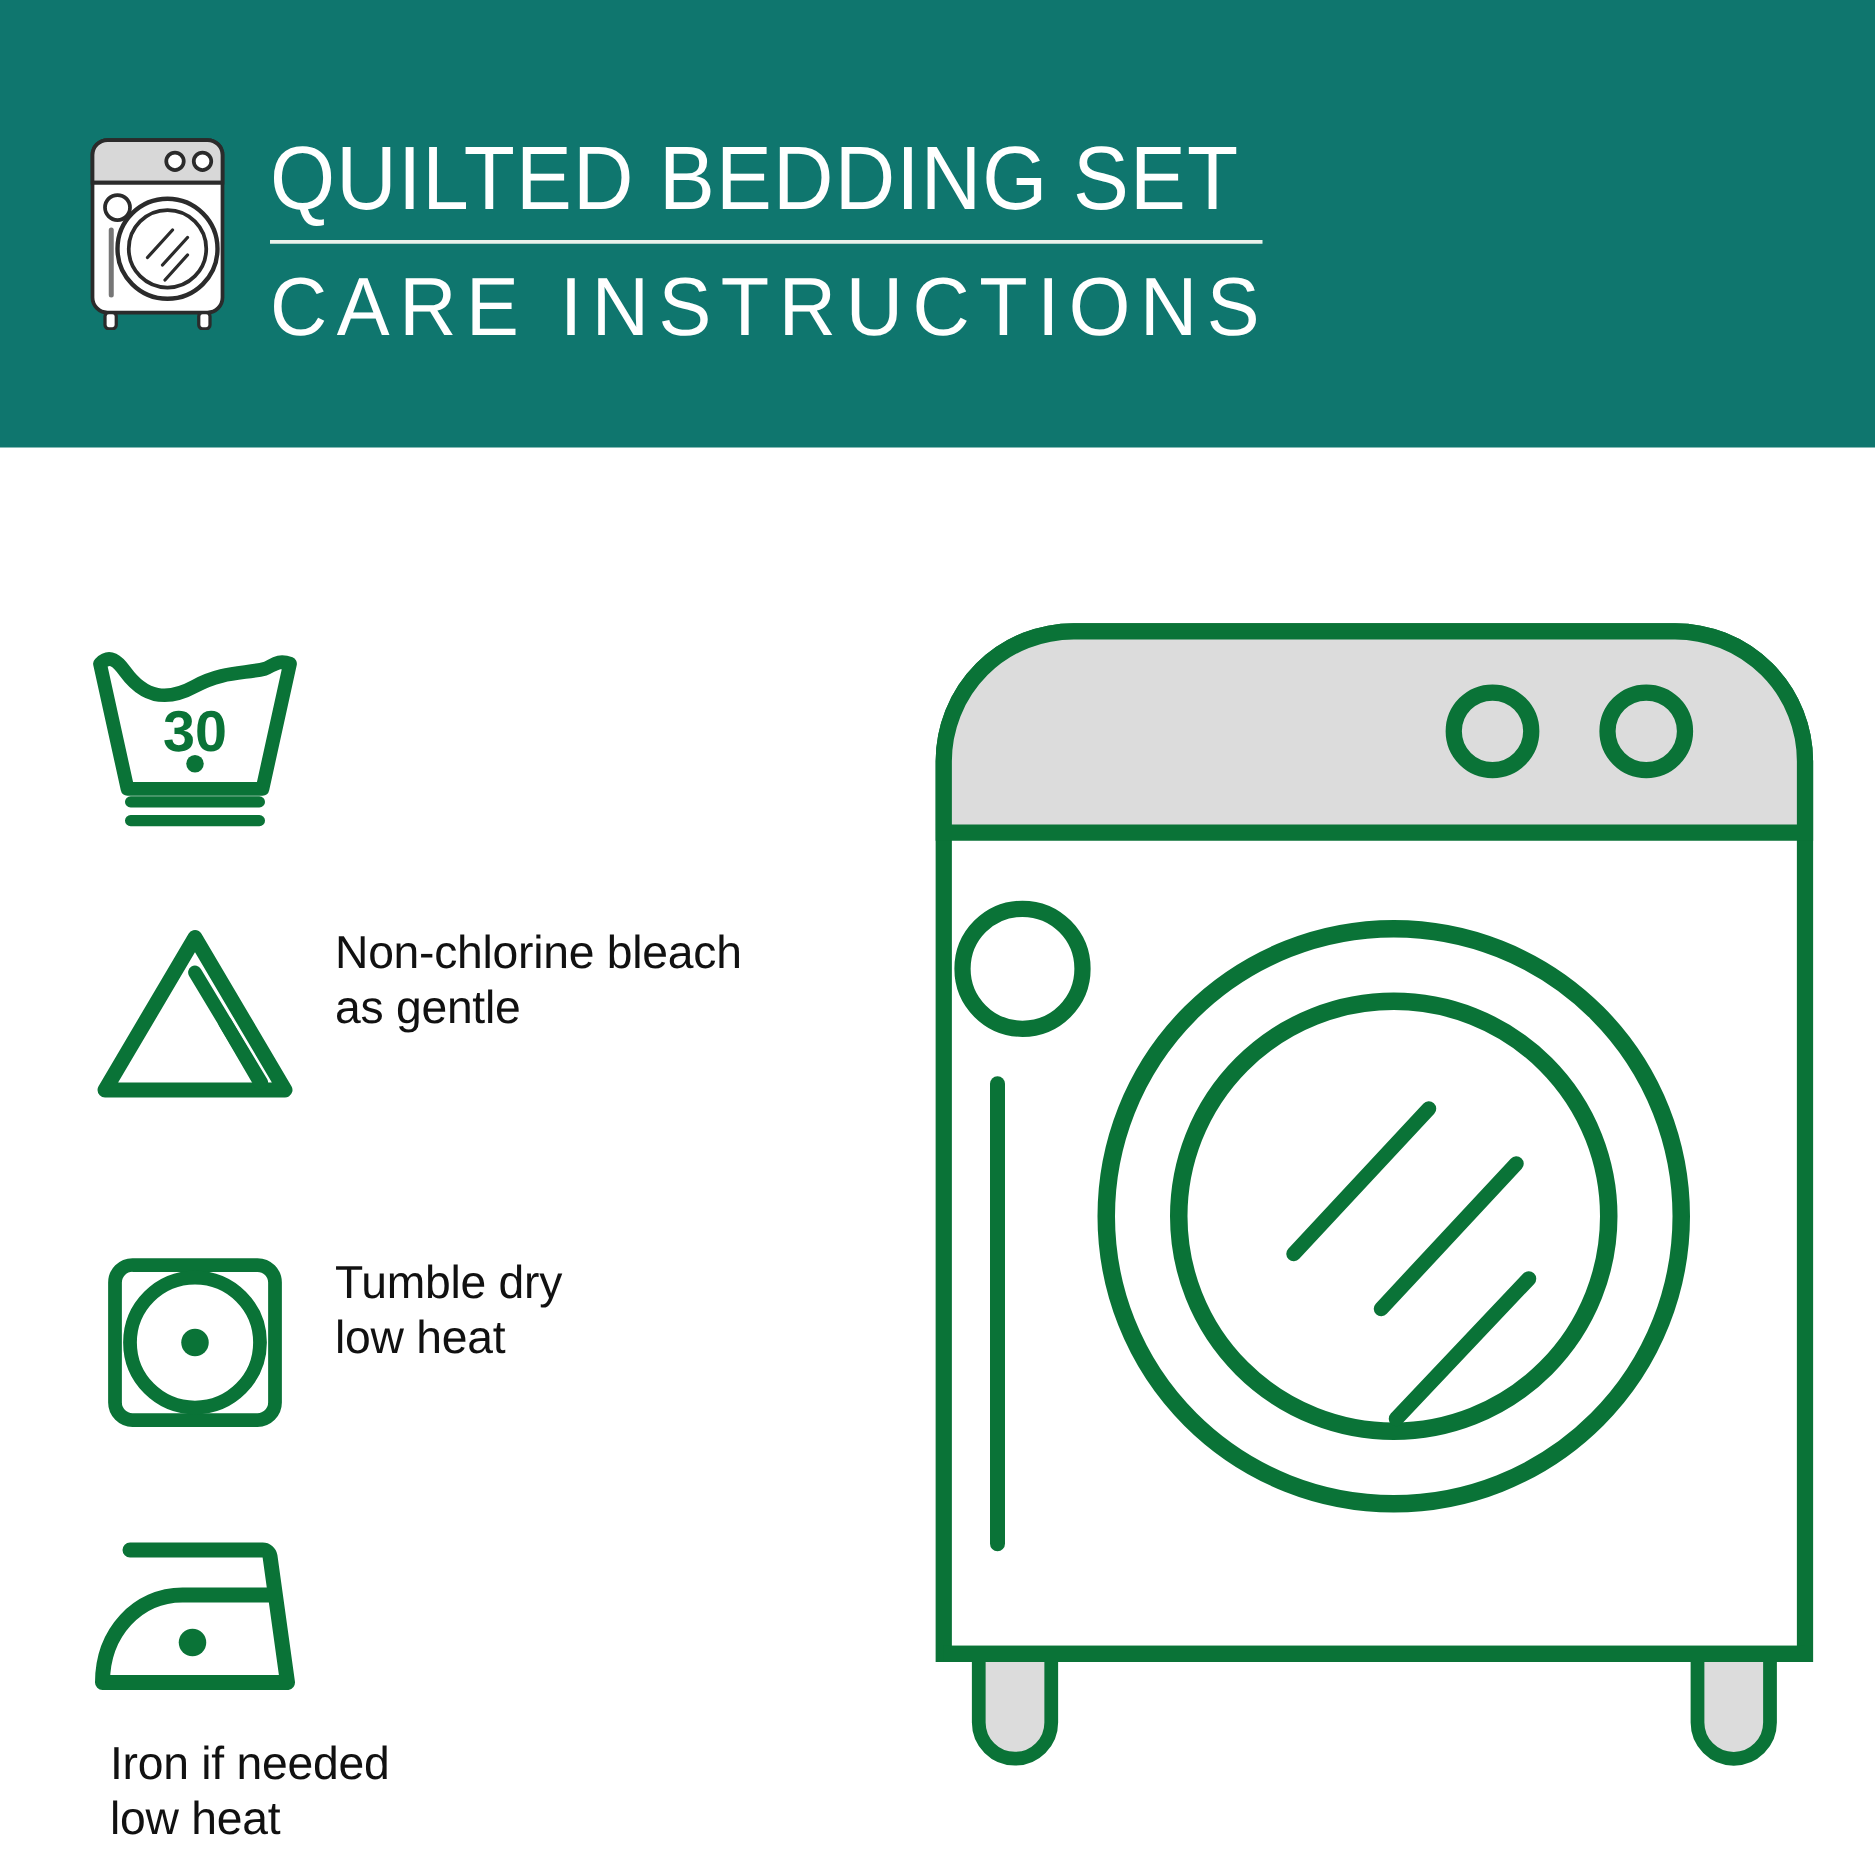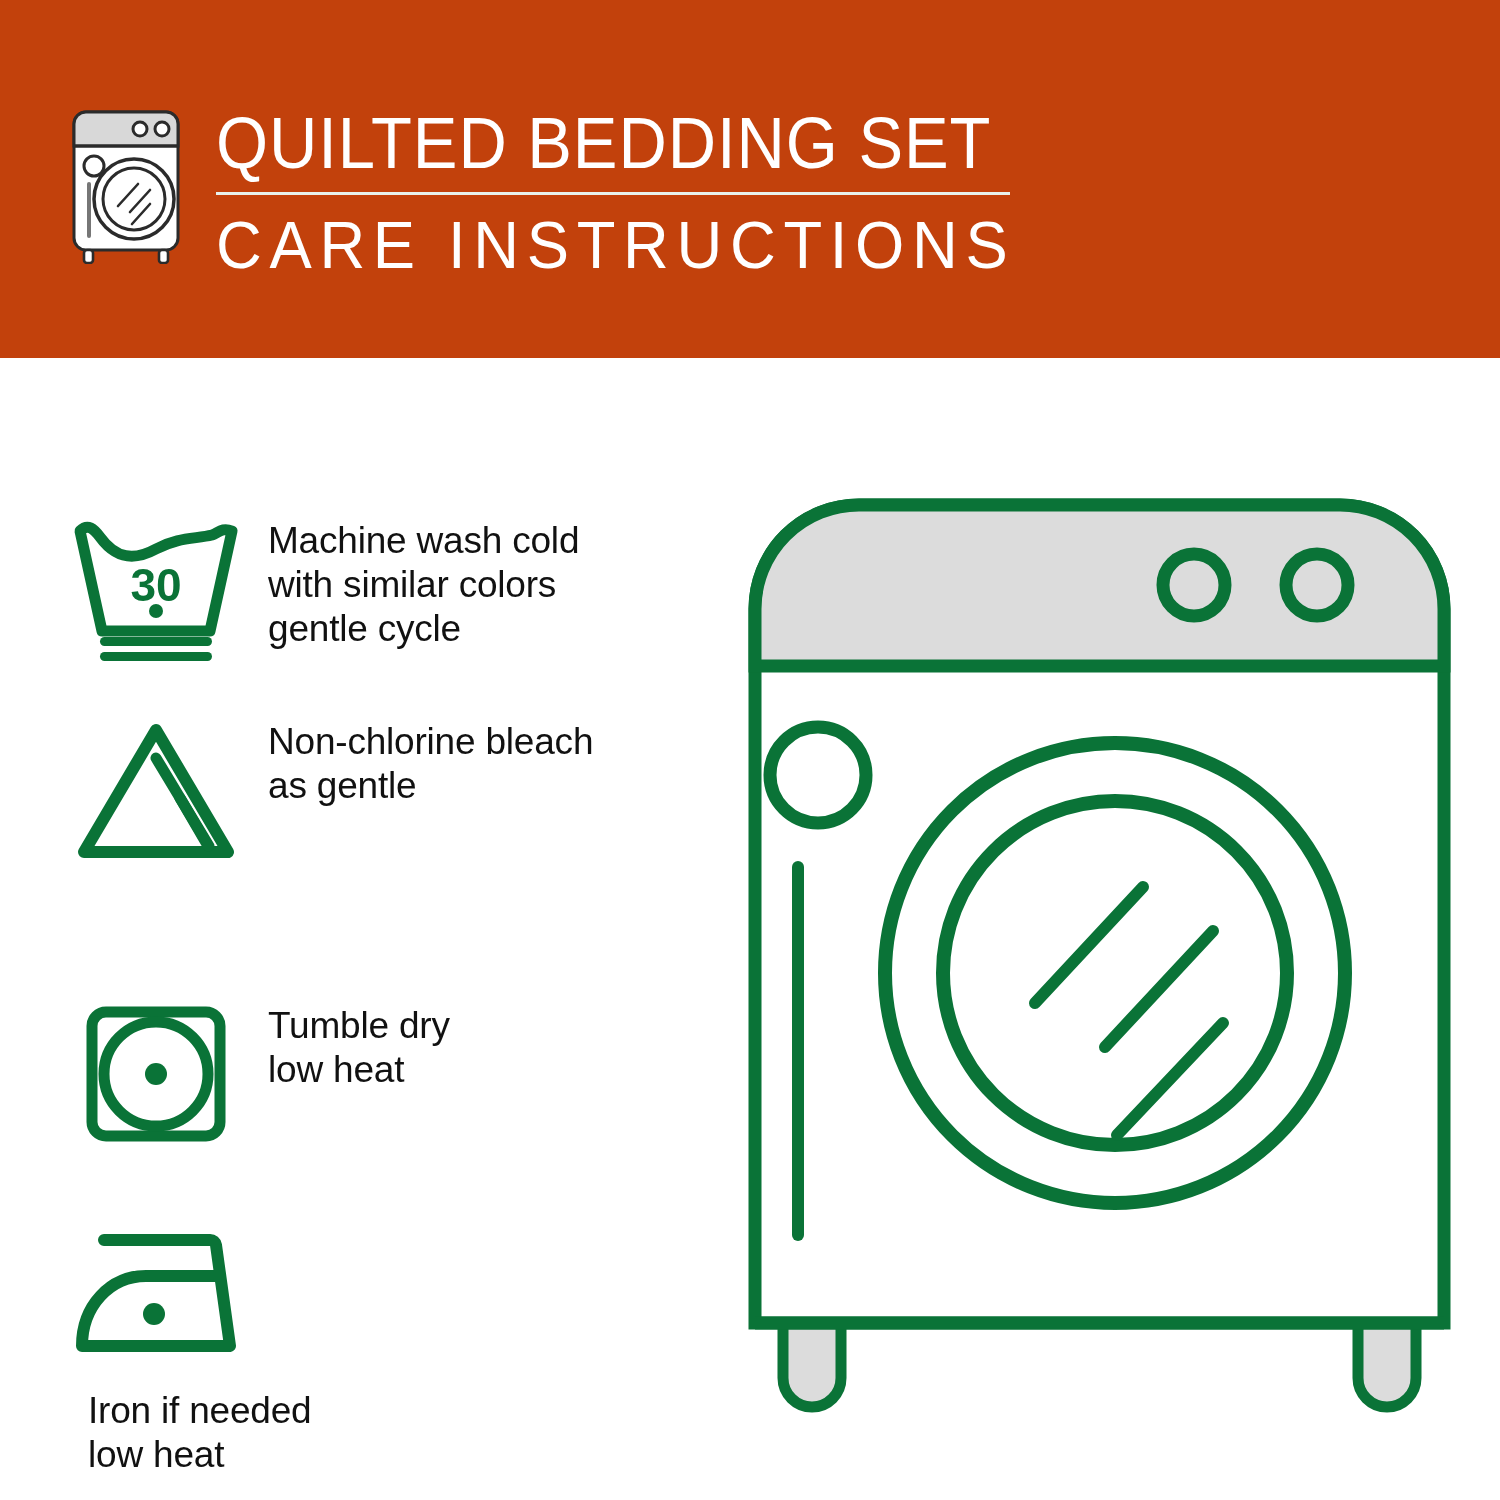--- a/index.html
+++ b/index.html
@@ -20,21 +20,21 @@
     background: #ffffff;
   }
 
   
   .header {
     position: absolute;
     left: 0;
     top: 0;
     width: 1500px;
     height: 358px;
-    background: #c2410c;
+    background: #0f766e;
   }
 
   .header-logo {
     position: absolute;
     left: 62px;
     top: 104px;
     width: 130px;
     height: 160px;
   }
 
@@ -108,21 +108,21 @@
     font-size: 37px;
     line-height: 44px;
     color: #111111;
     font-weight: 400;
     letter-spacing: -0.2px;
   }
 
   .care-row .txt span { display: block; white-space: nowrap; }
 
   #row-0 { top: 155px; }
-  #row-1 { top: 356px; }
+  #row-1 { top: 376px; }
   #row-2 { top: 615px; margin-top: 25px; }
   #row-3 { top: 845px; flex-direction: column; }
 
   
   .machine-wrap {
     position: absolute;
     left: 745px;
     top: 495px;
     width: 715px;
     height: 925px;
@@ -178,25 +178,20 @@
           <path d="M10 18 C18 10 24 16 30 24 C46 46 64 48 86 36 C108 24 126 26 142 22 C148 20 152 14 162 18
                    L140 118 L32 118 Z" fill="none" stroke="#0a7337" stroke-width="11" stroke-linejoin="round" stroke-linecap="round"></path>
 
           <text x="86" y="88" font-family="'Liberation Sans', sans-serif" font-size="46" font-weight="700" fill="#0a7337" text-anchor="middle">30</text>
 
           <circle cx="86" cy="98" r="7" fill="#0a7337"></circle>
 
           <rect x="30" y="124" width="112" height="9" rx="4.5" fill="#0a7337"></rect>
           <rect x="30" y="139" width="112" height="9" rx="4.5" fill="#0a7337"></rect>
         </svg>
-      </div>
-      <div class="txt">
-        <span>Machine wash cold</span>
-        <span>with similar colors</span>
-        <span>gentle cycle</span>
       </div>
     </div>
 
     <div class="care-row" id="row-1">
       <div class="sym">
         <svg width="172" height="150" viewBox="0 0 172 150">
           <path d="M86 16 L158 138 L14 138 Z" fill="none" stroke="#0a7337" stroke-width="12" stroke-linejoin="round"></path>
           <line x1="86" y1="44" x2="139" y2="132" stroke="#0a7337" stroke-width="11" stroke-linecap="round"></line>
           <line x1="110" y1="84" x2="138" y2="132" stroke="#0a7337" stroke-width="11" stroke-linecap="round"></line>
         </svg>

